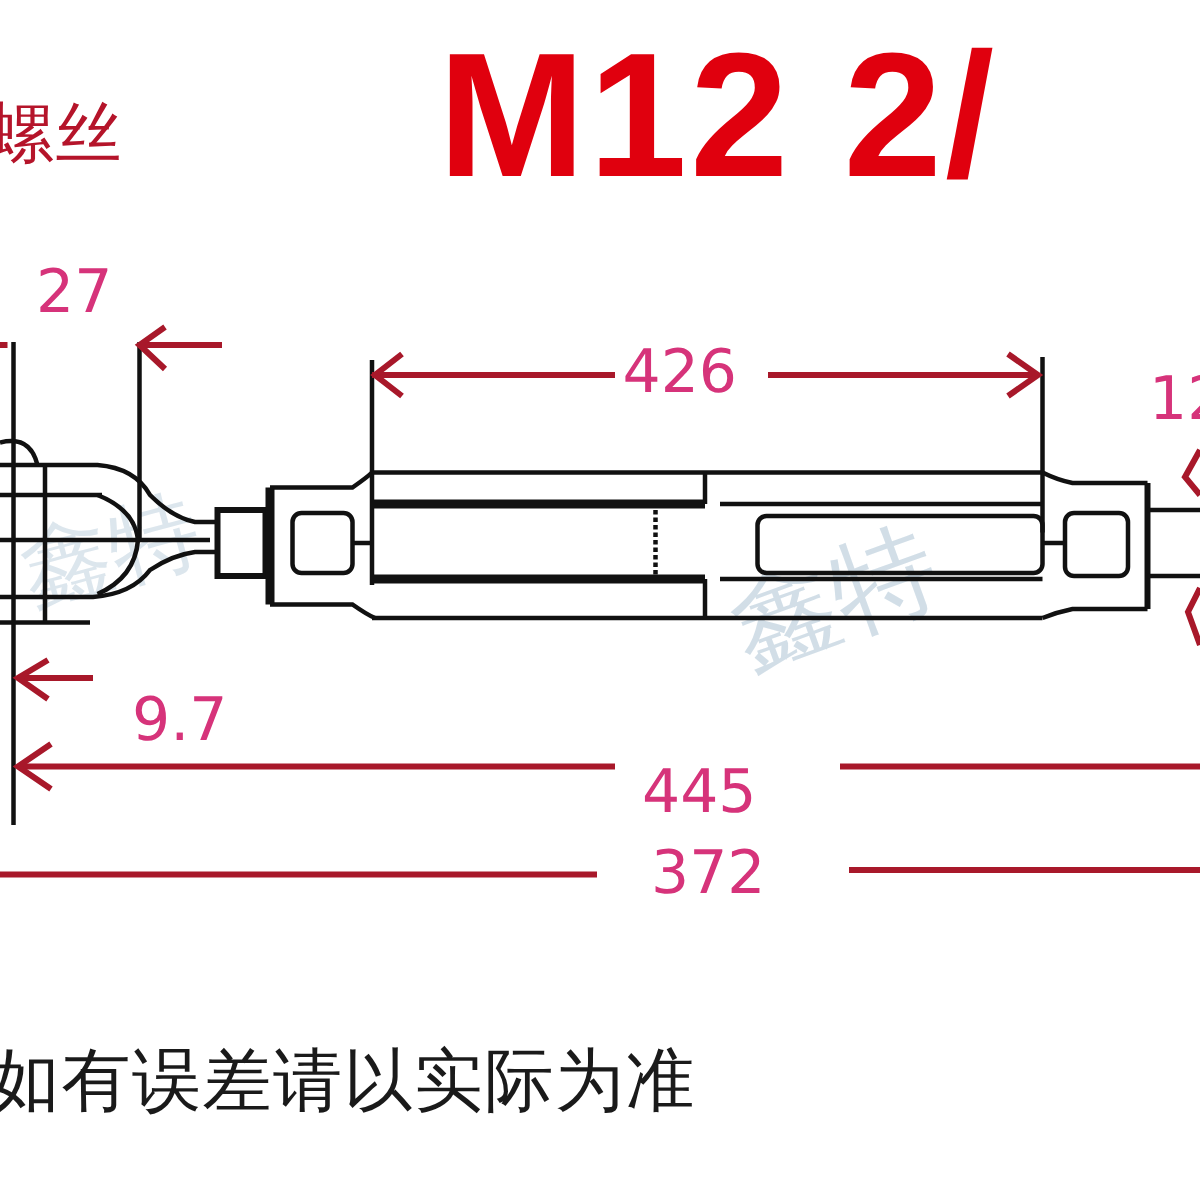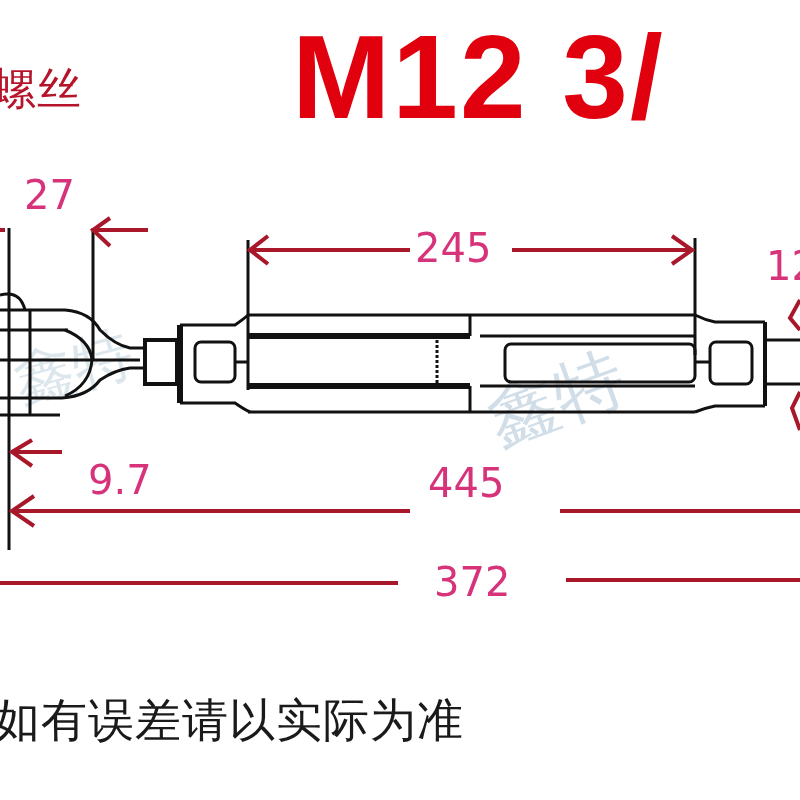--- a/index.html
+++ b/index.html
@@ -86,22 +86,22 @@
     <line x1="12" y1="511" x2="410" y2="511"></line>
     <path d="M34 496 L12 511 L34 526"></path>
     <line x1="560" y1="511" x2="800" y2="511"></line>
 
     <line x1="0" y1="583" x2="398" y2="583"></line>
     <line x1="566" y1="580" x2="800" y2="580"></line>
   </g>
 </svg>
 
 <div class="abs top-label">螺丝</div>
-<div class="abs title">M12  3/</div>
+<div class="abs title">M12  2/</div>
 
 <div class="abs dim" style="left:24px; top:175px;">27</div>
-<div class="abs dim" style="left:415px; top:228px;">245</div>
+<div class="abs dim" style="left:415px; top:228px;">426</div>
 <div class="abs dim" style="left:766px; top:246px;">12</div>
 <div class="abs dim" style="left:88px; top:432px;margin-top:28px;">9.7</div>
-<div class="abs dim" style="left:428px; top:463px;">445</div>
+<div class="abs dim" style="left:428px; top:508px;">445</div>
 <div class="abs dim" style="left:434px; top:562px;">372</div>
 
 <div class="abs note">如有误差请以实际为准</div>
 
 </body></html>

